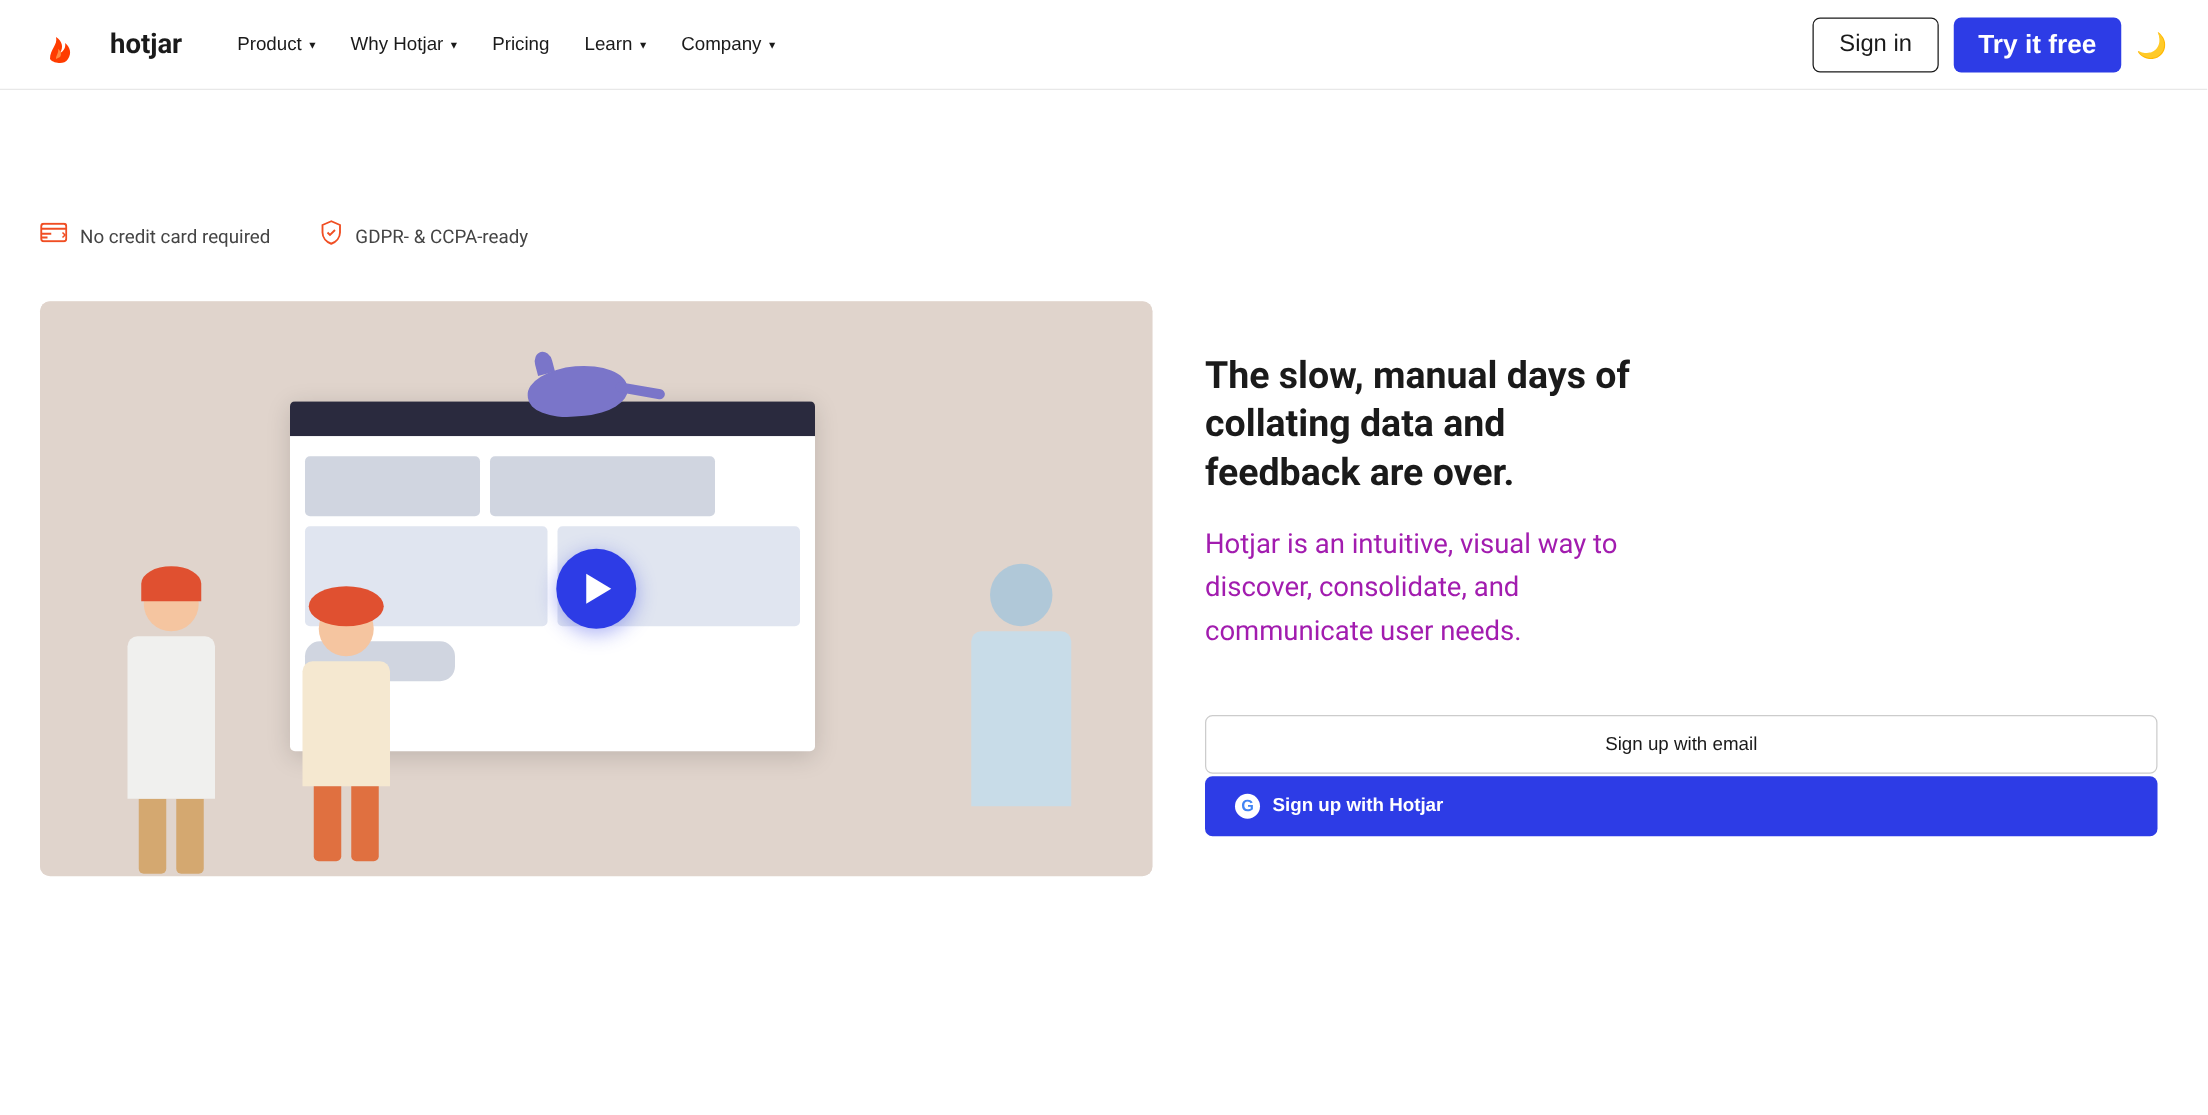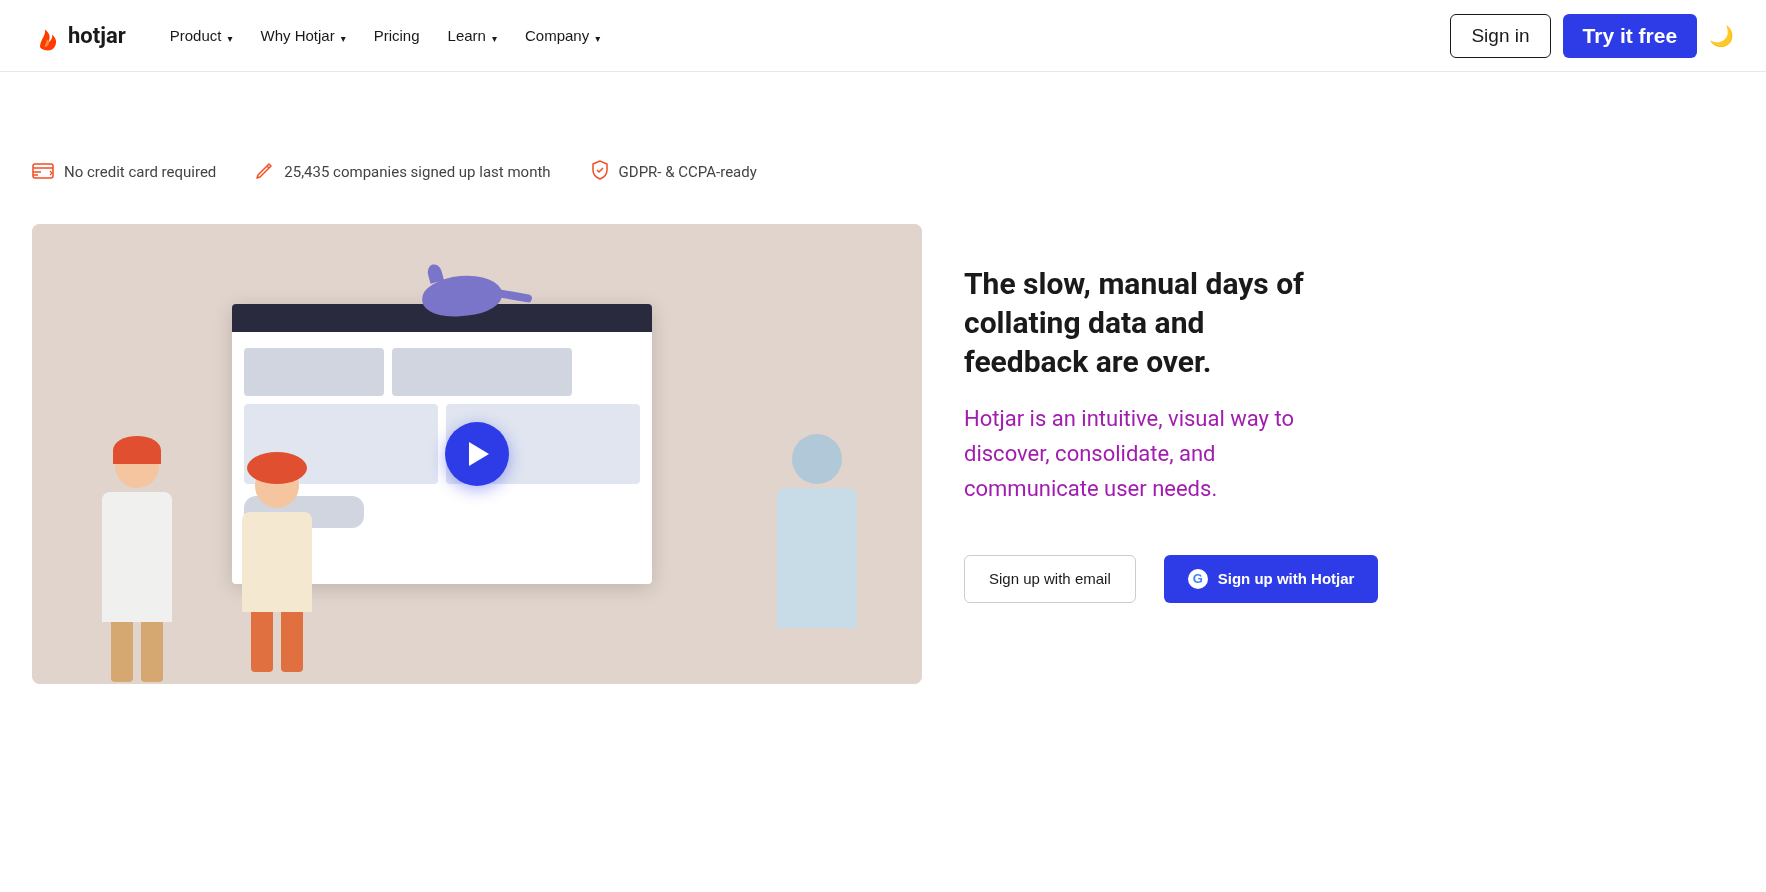--- a/index.html
+++ b/index.html
@@ -5,26 +5,26 @@
     * { margin: 0; padding: 0; box-sizing: border-box; }
     body { font-family: -apple-system, BlinkMacSystemFont, 'Segoe UI', Roboto, sans-serif; background: #fff; color: #1a1a1a; overflow-x: hidden; }
 
     
     nav {
       display: flex; align-items: center; justify-content: space-between;
       padding: 0 32px; height: 72px; border-bottom: 1px solid #e8e8e8;
       position: sticky; top: 0; background: #fff; z-index: 100;
     }
     .nav-left { display: flex; align-items: center; gap: 32px; }
-    .logo { display: flex; align-items: center; gap: 4px; text-decoration: none; }
+    .logo { display: flex; align-items: center; gap: 24px; text-decoration: none; }
     .logo-icon { width: 32px; height: 32px; }
     .logo-text { font-size: 22px; font-weight: 700; color: #1a1a1a; }
     .nav-links { display: flex; align-items: center; gap: 4px; }
     .nav-link {
-      display: flex; align-items: flex-end; gap: 4px;
+      display: flex; align-items: center; gap: 4px;
       font-size: 15px; font-weight: 500; color: #1a1a1a;
       cursor: pointer; padding: 8px 12px; border-radius: 6px;
       text-decoration: none; background: none; border: none;
     }
     .nav-link .chevron { font-size: 10px; margin-left: 2px; }
     .nav-right { display: flex; align-items: center; gap: 12px; }
     .btn-signin {
       padding: 10px 20px; border: 1.5px solid #1a1a1a; border-radius: 6px;
       font-size: 19px; font-weight: 500; cursor: pointer; background: #fff; color: #1a1a1a;
     }
@@ -44,21 +44,21 @@
       font-size: 58px; font-weight: 800; line-height: 1.15;
       max-width: 780px; color: #1a1a1a;
     }
     .hero-headline .highlight { color: #f04e23; }
     .hero-badges {
       display: flex; align-items: center; gap: 40px;
       margin-top: 28px; flex-wrap: wrap;
     }
     .hero-badge {
       display: flex; align-items: center; gap: 10px;
-      font-size: 15px; color: #444;
+      font-size: 15px; color: #444; margin-top: 16px;
     }
     .badge-icon { color: #f04e23; font-size: 18px; }
 
     
     .main-content {
       display: flex; gap: 0; align-items: flex-start;
       padding: 40px 0 0 32px;
     }
 
     
@@ -188,21 +188,21 @@
     }
     .slow-days-title {
       font-size: 30px; font-weight: 700; color: #1a1a1a;
       line-height: 1.3; max-width: 360px;
     }
     .slow-days-desc {
       font-size: 22px; color: #a21caf; margin-top: 20px;
       line-height: 1.6; max-width: 360px;
     }
     .signup-buttons {
-      display: flex; gap: 28px; margin-top: 48px; flex-wrap: wrap;
+      display: flex; gap: 2px; margin-top: 48px; flex-wrap: wrap; flex-direction: column;
     }
     .btn-email {
       padding: 14px 24px; border: 1.5px solid #ccc; border-radius: 6px;
       font-size: 15px; font-weight: 500; cursor: pointer;
       background: #fff; color: #1a1a1a; white-space: nowrap;
     }
     .btn-google {
       display: flex; align-items: center; gap: 10px;
       padding: 14px 24px; border-radius: 6px;
       font-size: 15px; font-weight: 600; cursor: pointer;
@@ -266,29 +266,20 @@
             <line x1="1" y1="5" x2="21" y2="5" stroke="#f04e23" stroke-width="1.5"></line>
             <line x1="1" y1="9" x2="9" y2="9" stroke="#f04e23" stroke-width="1.5"></line>
             <line x1="1" y1="12" x2="6" y2="12" stroke="#f04e23" stroke-width="1.5"></line>
             <path d="M18 8L20 10L18 12" stroke="#f04e23" stroke-width="1.2"></path>
           </svg>
       </span>
       <span>No credit card required</span>
     </div>
     <div class="hero-badge">
       <span class="badge-icon">
-        <svg width="18" height="18" viewBox="0 0 18 18" fill="none">
-            <path d="M2 14L13 3L15 5L4 16L1 17L2 14Z" stroke="#f04e23" stroke-width="1.5" stroke-linejoin="round"></path>
-            <path d="M11 5L13 7" stroke="#f04e23" stroke-width="1.5"></path>
-          </svg>
-      </span>
-      <span>25,435 companies signed up last month</span>
-    </div>
-    <div class="hero-badge">
-      <span class="badge-icon">
         <svg width="18" height="20" viewBox="0 0 18 20" fill="none">
             <path d="M9 1L2 4V10C2 14 5 17.5 9 19C13 17.5 16 14 16 10V4L9 1Z" stroke="#f04e23" stroke-width="1.5"></path>
             <path d="M6 10L8 12L12 8" stroke="#f04e23" stroke-width="1.5"></path>
           </svg>
       </span>
       <span>GDPR- &amp; CCPA-ready</span>
     </div>
   </div>
 </section>
 

